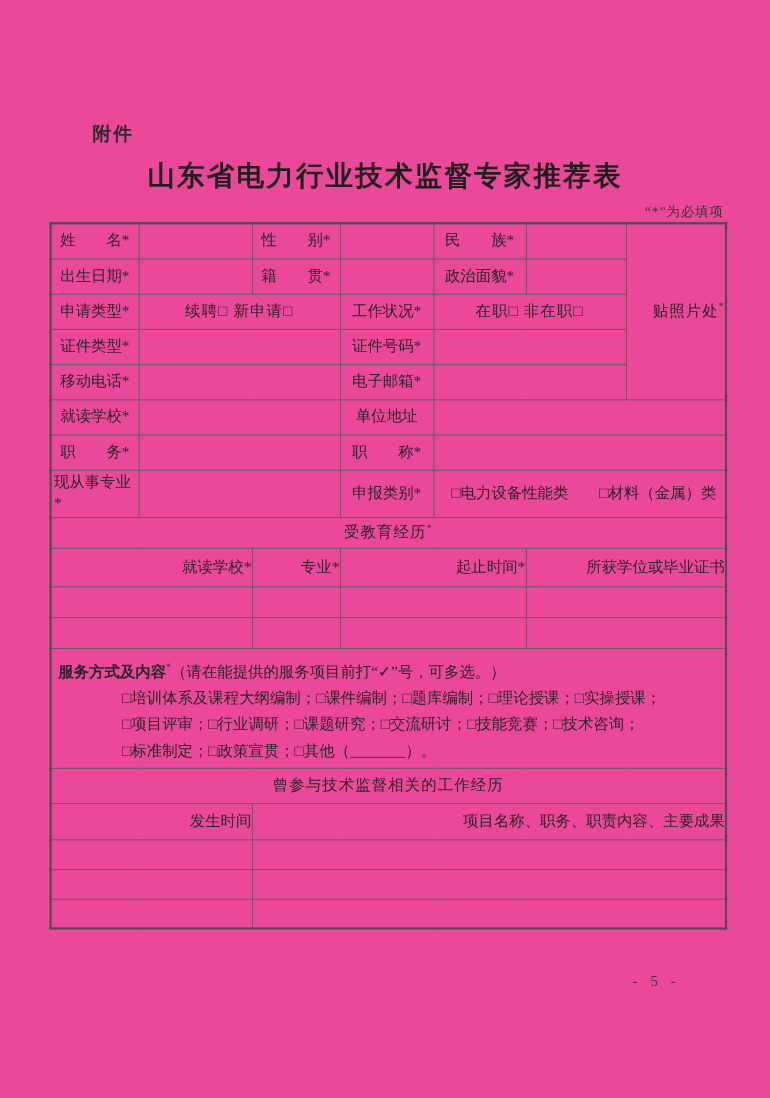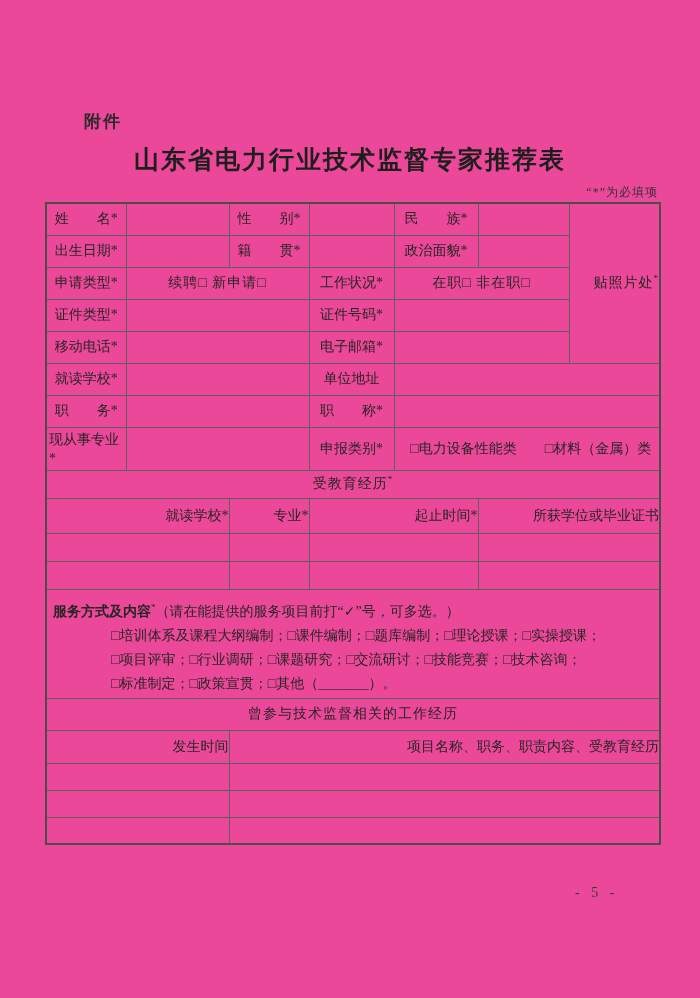--- a/index.html
+++ b/index.html
@@ -209,21 +209,21 @@
         <div class="svc-line">□标准制定；□政策宣贯；□其他（______）。</div>
       </td>
     </tr>
 
     <tr class="r32">
       <td class="sec-hdr" colspan="7">曾参与技术监督相关的工作经历</td>
     </tr>
 
     <tr class="r33">
       <td class="col-hdr" colspan="2">发生时间</td>
-      <td class="col-hdr" colspan="5">项目名称、职务、职责内容、受教育经历</td>
+      <td class="col-hdr" colspan="5">项目名称、职务、职责内容、主要成果</td>
     </tr>
 
     <tr class="r27">
       <td class="val" colspan="2"></td>
       <td class="val" colspan="5"></td>
     </tr>
     <tr class="r27">
       <td class="val" colspan="2"></td>
       <td class="val" colspan="5"></td>
     </tr>

